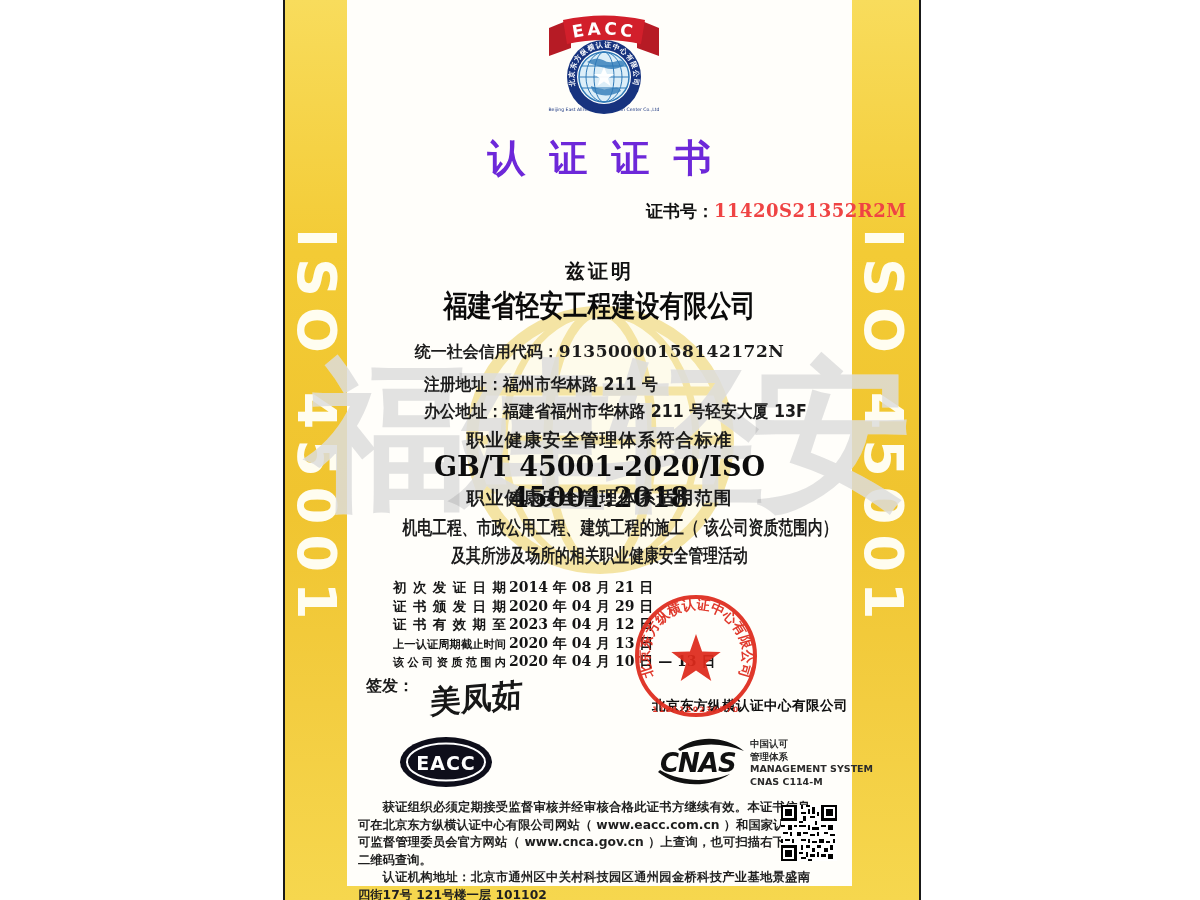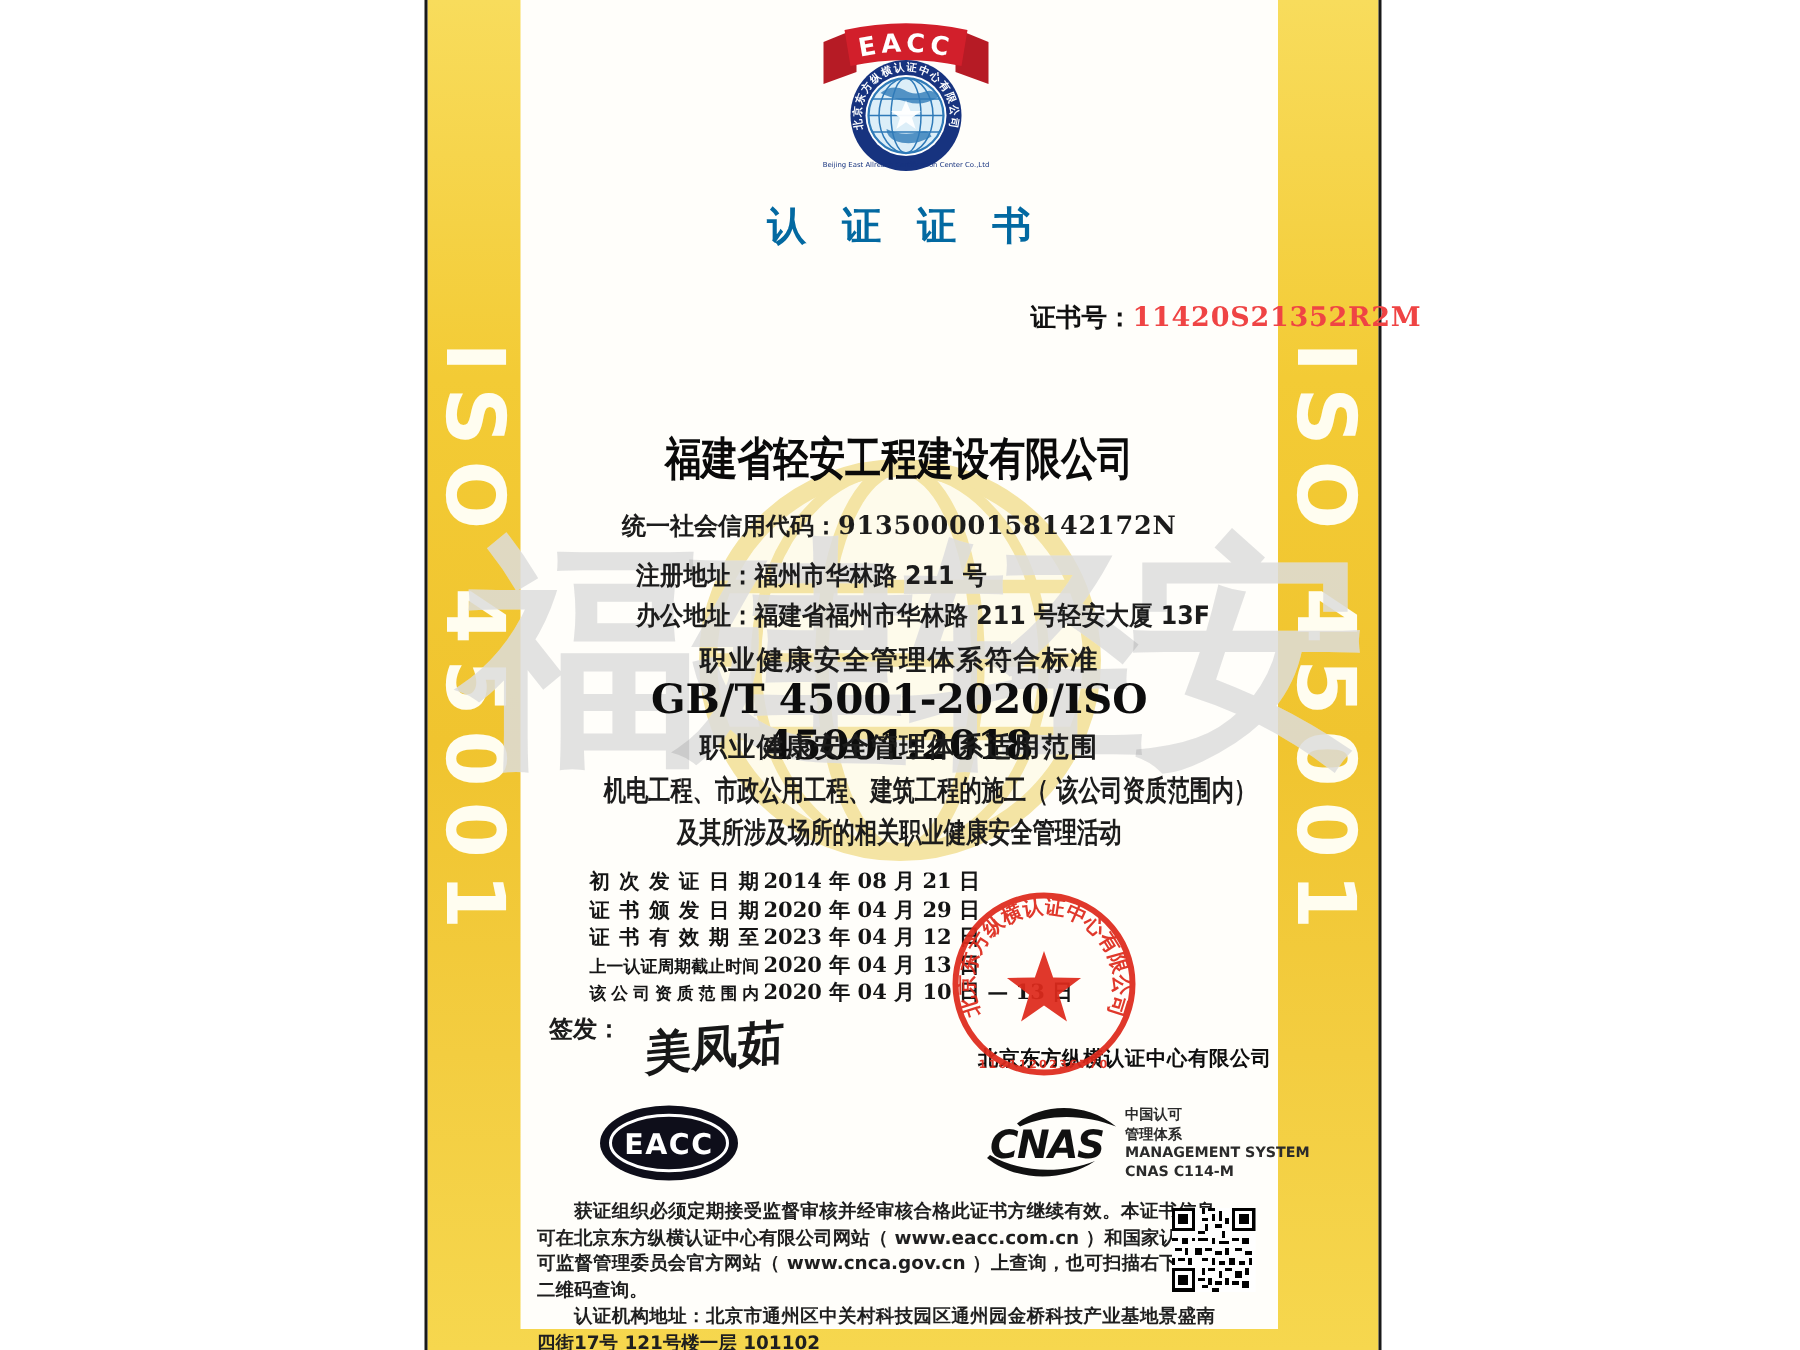--- a/index.html
+++ b/index.html
@@ -21,23 +21,23 @@
   .globe-wm{z-index:2;opacity:.55;}
   .wm{left:281px;top:356px;width:646px;height:180px;z-index:3;pointer-events:none;}
   .wm span{position:absolute;left:0;top:0;width:100%;text-align:center;
     font-size:160px;font-weight:900;line-height:1;letter-spacing:-12px;white-space:nowrap;}
   .wm .wm-white{color:rgba(255,255,255,.8);}
   .wm .wm-gray{color:rgba(125,125,125,.22);}
 
   .z5{z-index:5;}
   .panel-center{left:347px;width:505px;text-align:center;}
 
-  .title{top:133px;font-size:26px;font-weight:900;letter-spacing:24px;text-indent:24px;color:#0369a1;}
+  .title{top:133px;font-size:38px;font-weight:900;letter-spacing:24px;text-indent:24px;color:#6d28d9;}
   .certno{left:646px;top:200px;white-space:nowrap;}
-  .certno .lbl{font-size:17px;font-weight:800;color:#111;margin-left:41px;}
+  .certno .lbl{font-size:17px;font-weight:800;color:#111;}
   .certno .val{font-family:"DejaVu Serif","Liberation Serif",serif;font-size:18px;font-weight:600;letter-spacing:.5px;color:#ef4444;}
   .statement{top:258px;font-size:20px;font-weight:800;letter-spacing:3px;color:#111;}
   .company{top:286px;font-size:30px;font-weight:900;color:#0a0a0a;transform:scaleX(.8);letter-spacing:0;}
   .credit{top:341px;white-space:nowrap;}
   .credit .lbl{font-size:16px;font-weight:800;}
   .credit .val{font-family:"DejaVu Serif","Liberation Serif",serif;font-size:17px;font-weight:600;letter-spacing:.5px;}
   .addr{left:424px;top:371px;font-size:17px;font-weight:800;line-height:26.5px;white-space:nowrap;transform:scaleX(.93);transform-origin:left top;}
   .conform{top:428px;font-size:18px;font-weight:800;letter-spacing:1px;}
   .std-code{top:451px;font-family:"DejaVu Serif","Liberation Serif",serif;font-size:27px;font-weight:700;letter-spacing:0;color:#0d0d0d;}
   .scope-title{top:486px;font-size:18px;font-weight:800;letter-spacing:1px;}
@@ -110,20 +110,21 @@
     <text font-size="17" font-weight="900" fill="#ffffff" letter-spacing="3">
       <textPath href="#bannerArc" startOffset="50%" text-anchor="middle">EACC</textPath>
     </text>
   </svg>
 
   <div class="abs panel-center title z5">认证证书</div>
   <div class="abs certno z5">
     <span class="lbl">证书号：</span><span class="val">11420S21352R2M</span>
   </div>
 
+  <div class="abs panel-center statement z5">兹证明</div>
   <div class="abs panel-center company z5">福建省轻安工程建设有限公司</div>
   <div class="abs panel-center credit z5">
     <span class="lbl">统一社会信用代码：</span><span class="val">91350000158142172N</span>
   </div>
 
   <div class="abs addr z5">
     <div><span>注册地址：</span><span>福州市华林路 211 号</span></div>
     <div><span>办公地址：</span><span>福建省福州市华林路 211 号轻安大厦 13F</span></div>
   </div>
 

